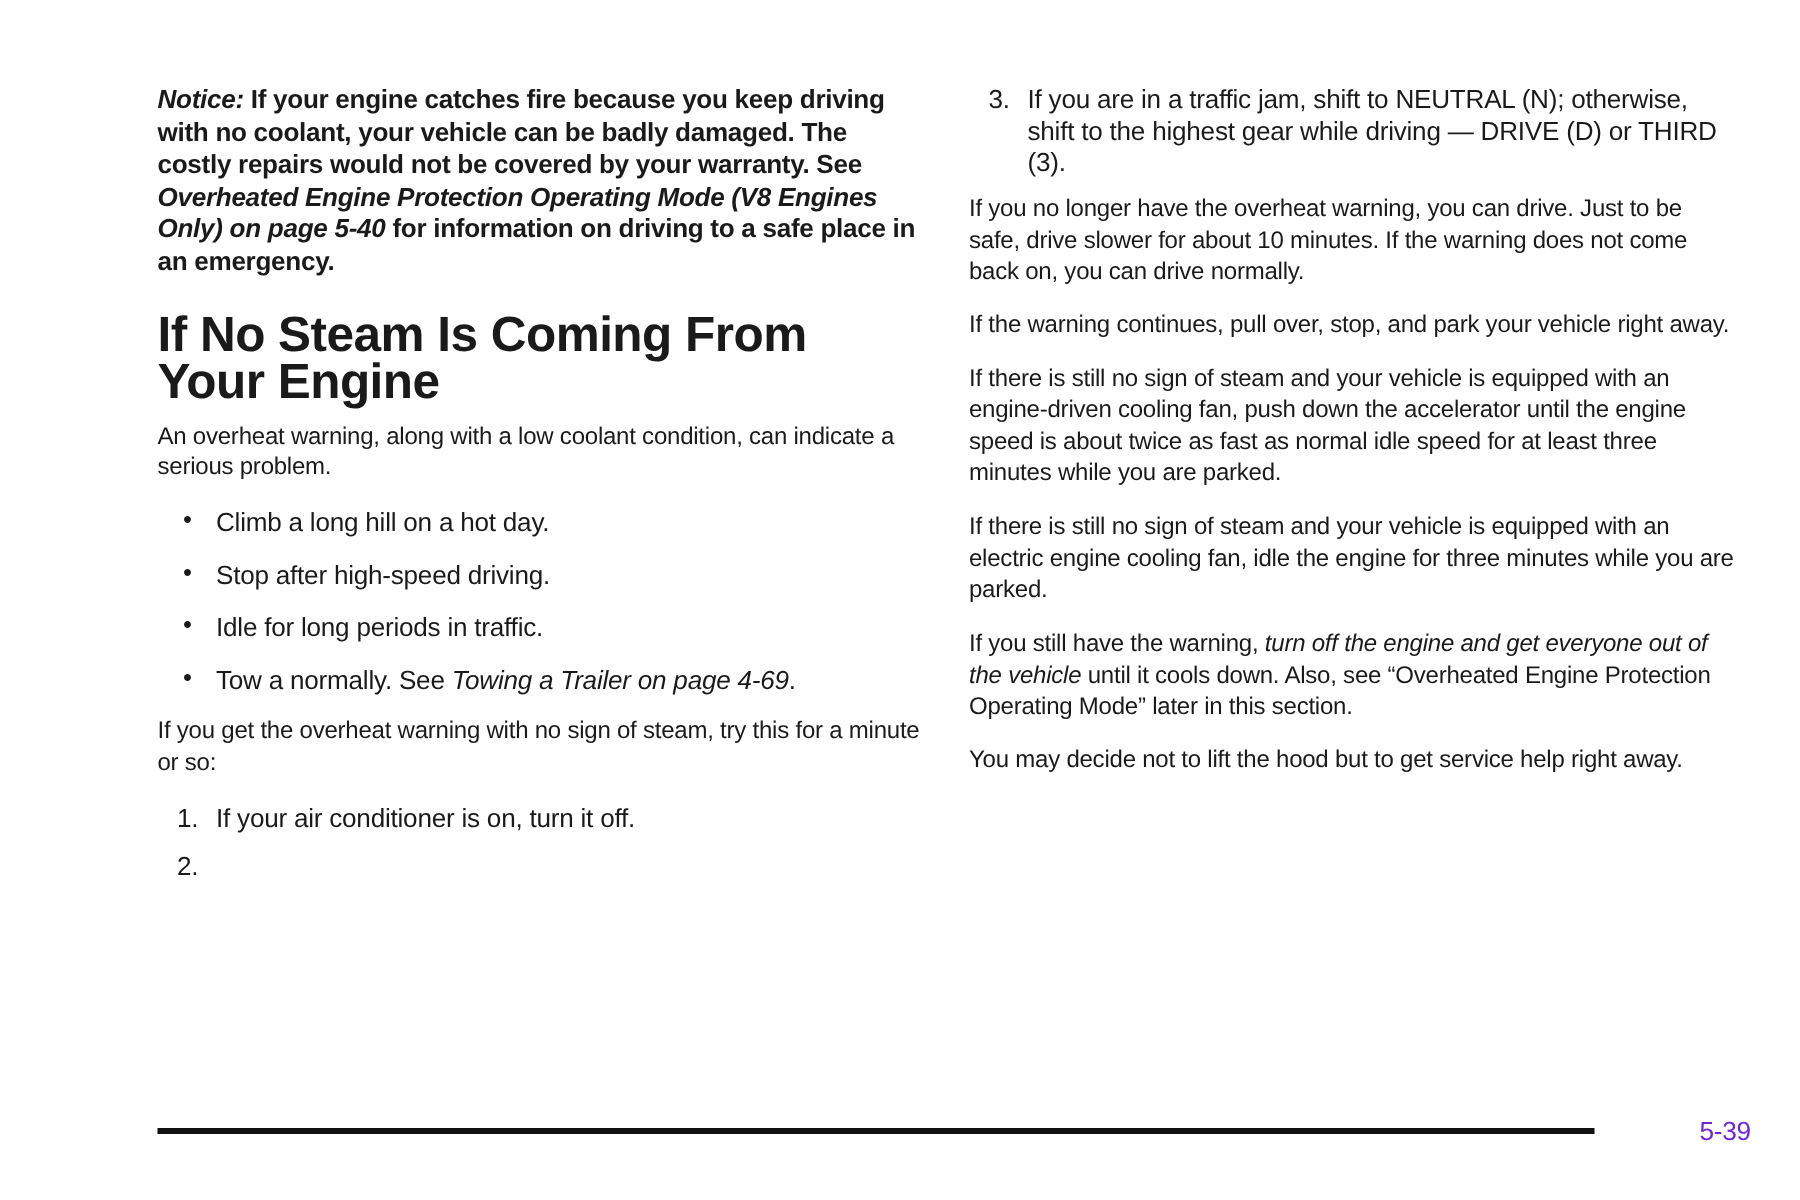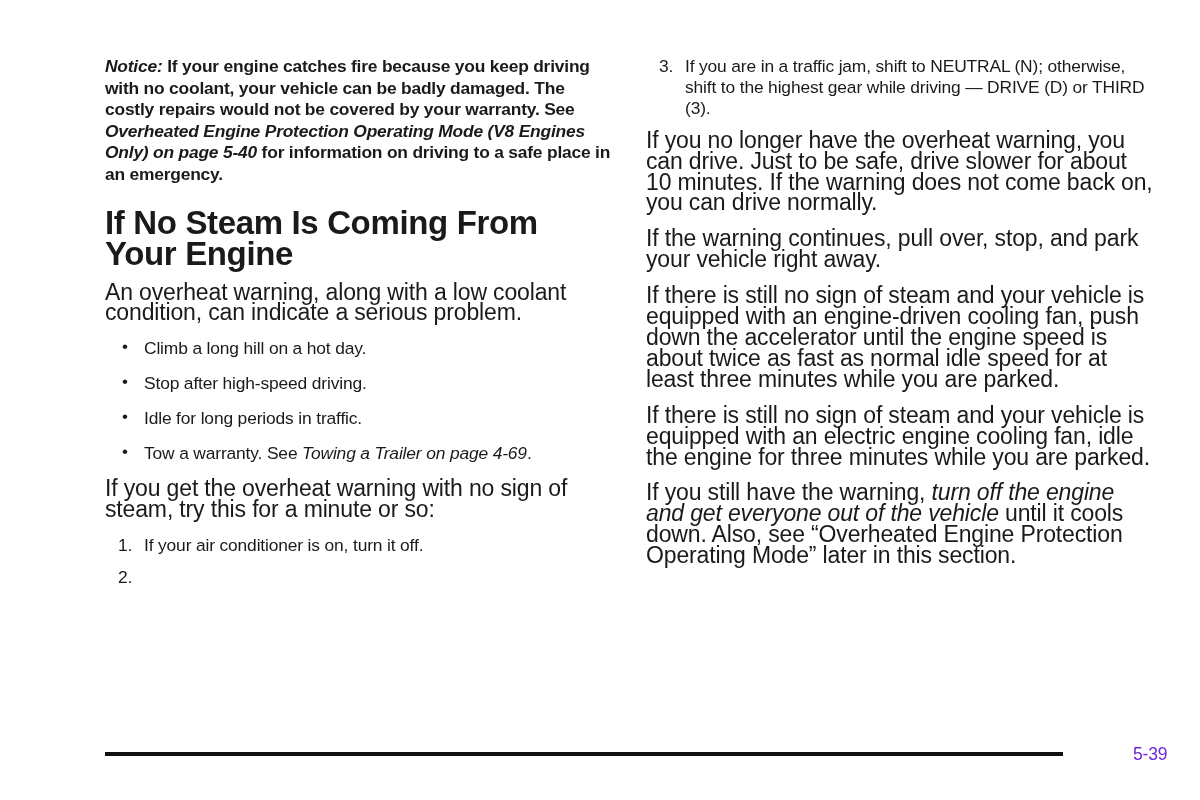--- a/index.html
+++ b/index.html
@@ -29,21 +29,21 @@
     position: absolute;
     top: 56px;
     width: 512px;
   }
   .col-left  { left: 105px; }
   .col-right { left: 646px; }
 
   
   p {
     margin: 0 0 0 0;
-    font-size: 23px;
+    font-size: 16px;
     line-height: 20.9px;
     letter-spacing: -0.15px;
   }
 
   .para { margin-bottom: 15px; }
 
   .notice {
     font-weight: bold;
     font-size: 17.4px;
     line-height: 21.6px;
@@ -137,21 +137,21 @@
 
     <h2 class="heading">If No Steam Is Coming From Your Engine</h2>
 
     <p class="para">An overheat warning, along with a low coolant condition, can indicate a serious problem.</p>
 
 
     <ul class="bullets list-block-bullets">
       <li><span class="bullet">•</span><span>Climb a long hill on a hot day.</span><i></i><span></span></li>
       <li><span class="bullet">•</span><span>Stop after high-speed driving.</span><i></i><span></span></li>
       <li><span class="bullet">•</span><span>Idle for long periods in traffic.</span><i></i><span></span></li>
-      <li><span class="bullet">•</span><span>Tow a warranty. See </span><i>Towing a Trailer on page 4-69</i><span>.</span></li>
+      <li><span class="bullet">•</span><span>Tow a normally. See </span><i>Towing a Trailer on page 4-69</i><span>.</span></li>
     </ul>
 
     <p class="para">If you get the overheat warning with no sign of steam, try this for a minute or so:</p>
 
     <ol class="numbers">
       <li><span class="num">1.</span><span>If your air conditioner is on, turn it off.</span></li>
       <li><span class="num">2.</span></li>
     </ol>
 
   </div>
@@ -165,19 +165,20 @@
     <p class="para">If you no longer have the overheat warning, you can drive. Just to be safe, drive slower for about 10 minutes. If the warning does not come back on, you can drive normally.</p>
 
     <p class="para">If the warning continues, pull over, stop, and park your vehicle right away.</p>
 
     <p class="para">If there is still no sign of steam and your vehicle is equipped with an engine-driven cooling fan, push down the accelerator until the engine speed is about twice as fast as normal idle speed for at least three minutes while you are parked.</p>
 
     <p class="para">If there is still no sign of steam and your vehicle is equipped with an electric engine cooling fan, idle the engine for three minutes while you are parked.</p>
 
     <p class="para"><span>If you still have the warning, </span><i>turn off the engine and get everyone out of the vehicle</i><span> until it cools down. Also, see “Overheated Engine Protection Operating Mode” later in this section.</span></p>
 
+    <p class="para">You may decide not to lift the hood but to get service help right away.</p>
 
   </div>
 
   <div class="footer-rule"></div>
   <div class="page-number">5-39</div>
 
 </div>
 
 </body></html>

